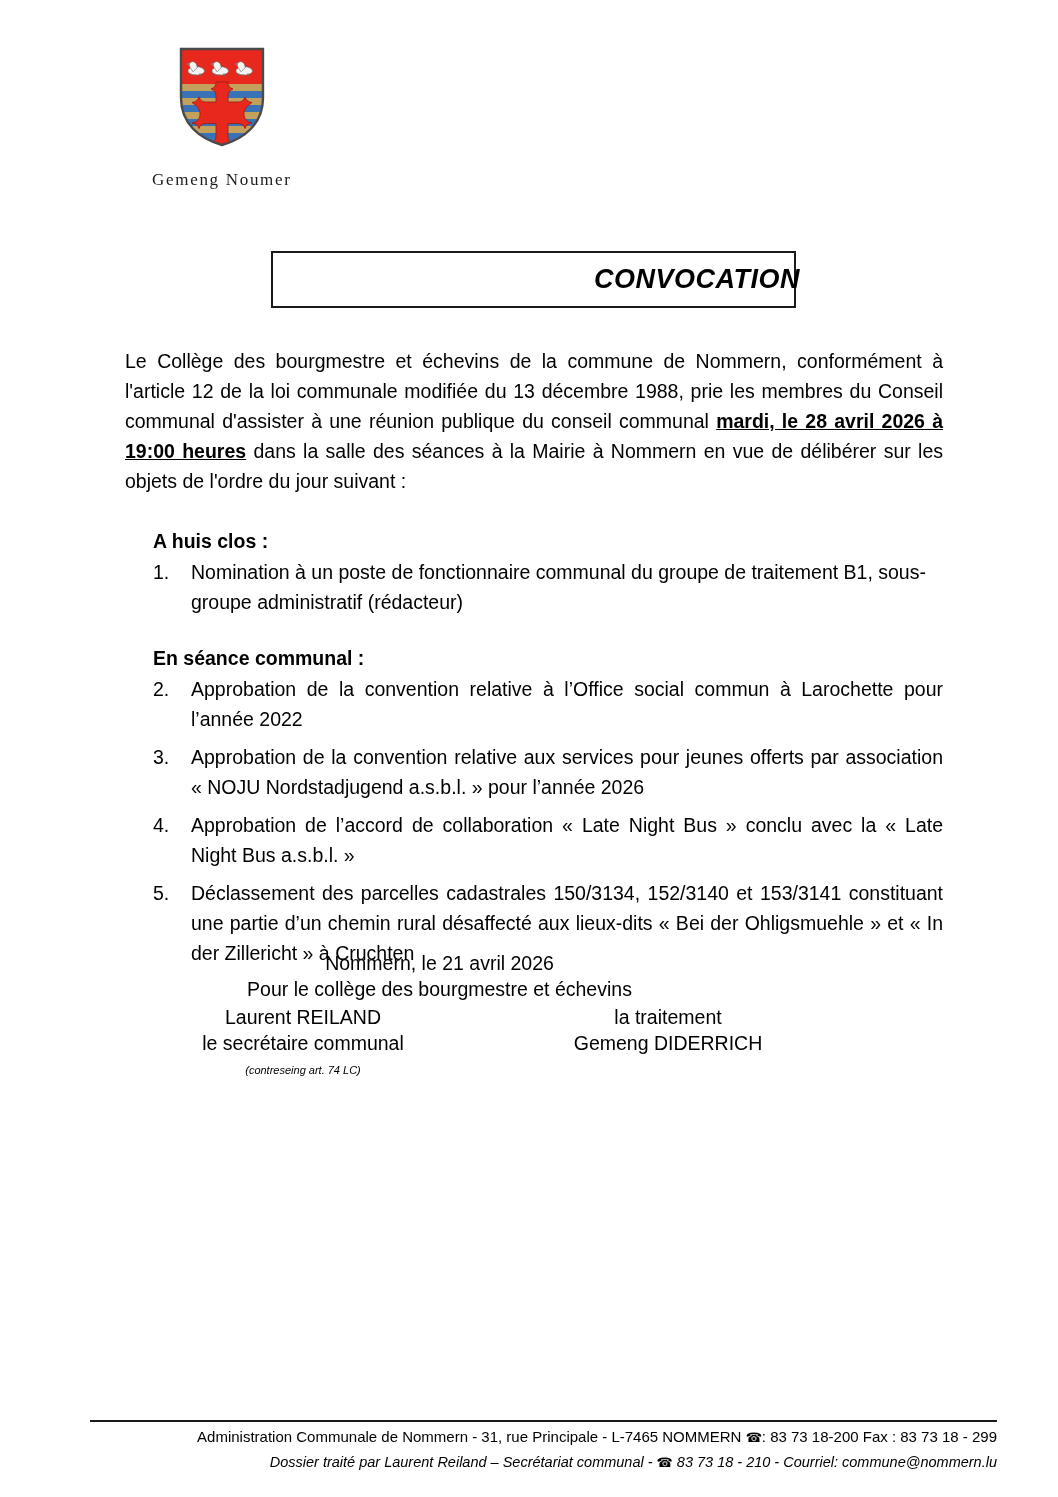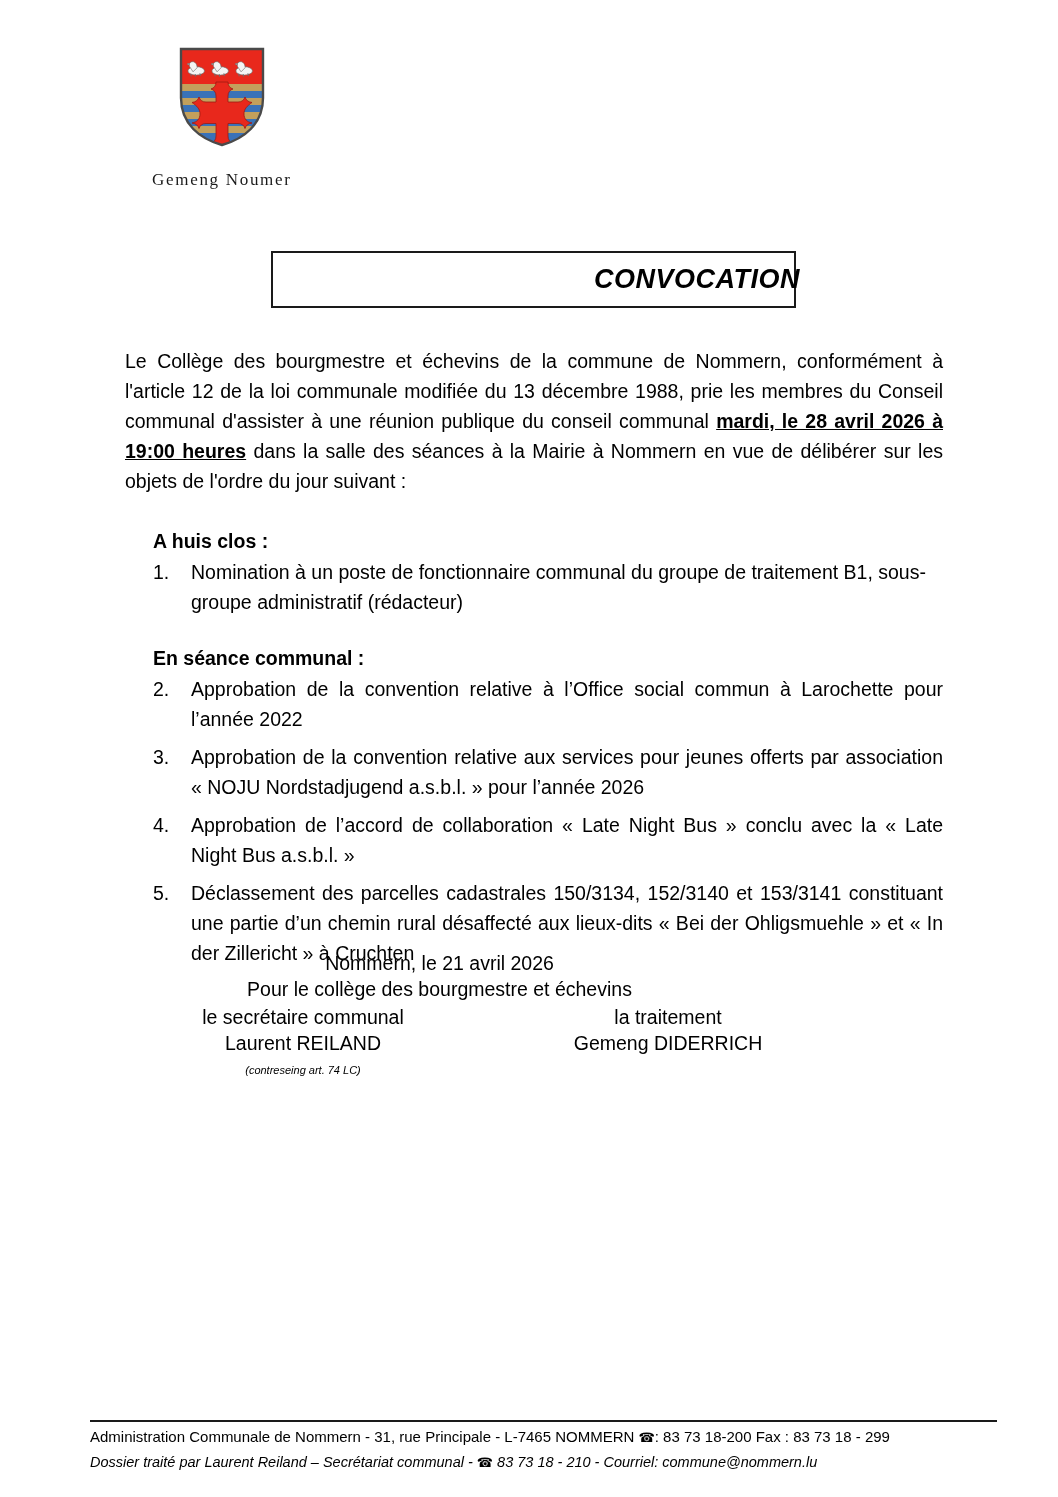--- a/index.html
+++ b/index.html
@@ -153,21 +153,21 @@
     position: absolute;
     left: 78px;
     top: 1420px;
     width: 907px;
   }
   .footer-rule {
     height: 0;
     border-top: 2px solid #1a1a1a;
   }
   .footer-line {
-    text-align: left;
+    text-align: right;
     font-size: 15px;
     line-height: 21px;
     margin-top: 4px;
   }
   .footer-line.second {
     font-style: italic;
     font-size: 14.5px;
   }
   .phone-glyph { font-family: "DejaVu Sans", sans-serif; font-size: 13px; }
 </style>
@@ -284,22 +284,22 @@
         <span class="txt">Déclassement des parcelles cadastrales 150/3134, 152/3140 et 153/3141 constituant une partie d’un chemin rural désaffecté aux lieux-dits « Bei der Ohligsmuehle » et « In der Zillericht » à Cruchten</span>
       </li>
     </ol>
   </div>
 
   <div class="signature">
     <div class="sig-centered">Nommern, le 21 avril 2026</div>
     <div class="sig-centered">Pour le collège des bourgmestre et échevins</div>
     <div class="sig-cols">
       <div class="sig-col left">
+        <div>Laurent REILAND</div>
         <div>le secrétaire communal</div>
-        <div>Laurent REILAND</div>
         <div class="sig-note">(contreseing art. 74 LC)</div>
       </div>
       <div class="sig-col right">
         <div>la traitement</div>
         <div>Gemeng DIDERRICH</div>
       </div>
     </div>
   </div>
 
   <div class="footer">

